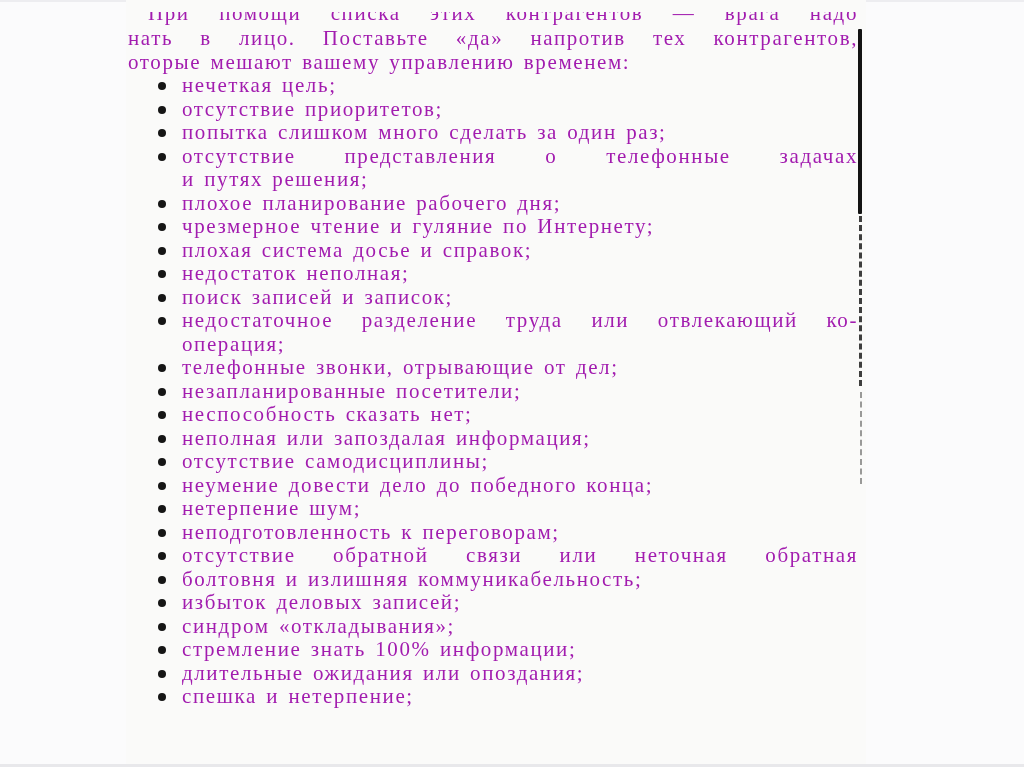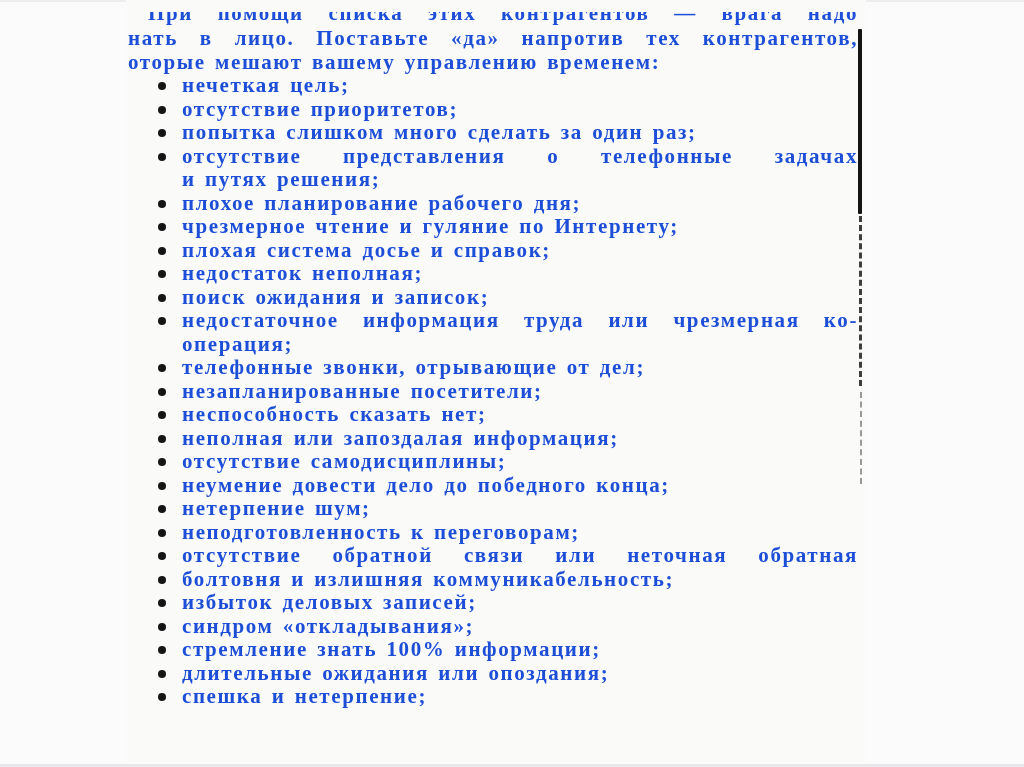--- a/index.html
+++ b/index.html
@@ -44,23 +44,23 @@
   }
   .scan-edge-dashes-faint {
     position: absolute; left: 860px; top: 392px;
     height: 92px; width: 0;
     border-left: 2px dashed #3a3a3a;
     opacity: 0.5;
   }
   .textcol {
     position: absolute; left: 128px; top: 12px;
     width: 730px;
-    color: #1d4ed8;
+    color: #a21caf;
     font-size: 21px;
-    font-weight: bold;
+    font-weight: normal;
     line-height: 23.5px;
     letter-spacing: 1.6px;
     word-spacing: 2.5px;
   }
   .clipped {
     height: 15px;
     overflow: hidden;
     position: relative;
     padding-left: 20px;
   }
@@ -132,25 +132,25 @@
         <li>
           <span class="bullet"></span>
           <div class="line">плохая система досье и справок;</div>
         </li>
         <li>
           <span class="bullet"></span>
           <div class="line">недостаток неполная;</div>
         </li>
         <li>
           <span class="bullet"></span>
-          <div class="line">поиск ожидания и записок;</div>
-        </li>
-        <li>
-          <span class="bullet"></span>
-          <div class="line just">недостаточное информация труда или чрезмерная ко-</div>
+          <div class="line">поиск записей и записок;</div>
+        </li>
+        <li>
+          <span class="bullet"></span>
+          <div class="line just">недостаточное разделение труда или отвлекающий ко-</div>
           <div class="line">операция;</div>
         </li>
         <li>
           <span class="bullet"></span>
           <div class="line">телефонные звонки, отрывающие от дел;</div>
         </li>
         <li>
           <span class="bullet"></span>
           <div class="line">незапланированные посетители;</div>
         </li>

